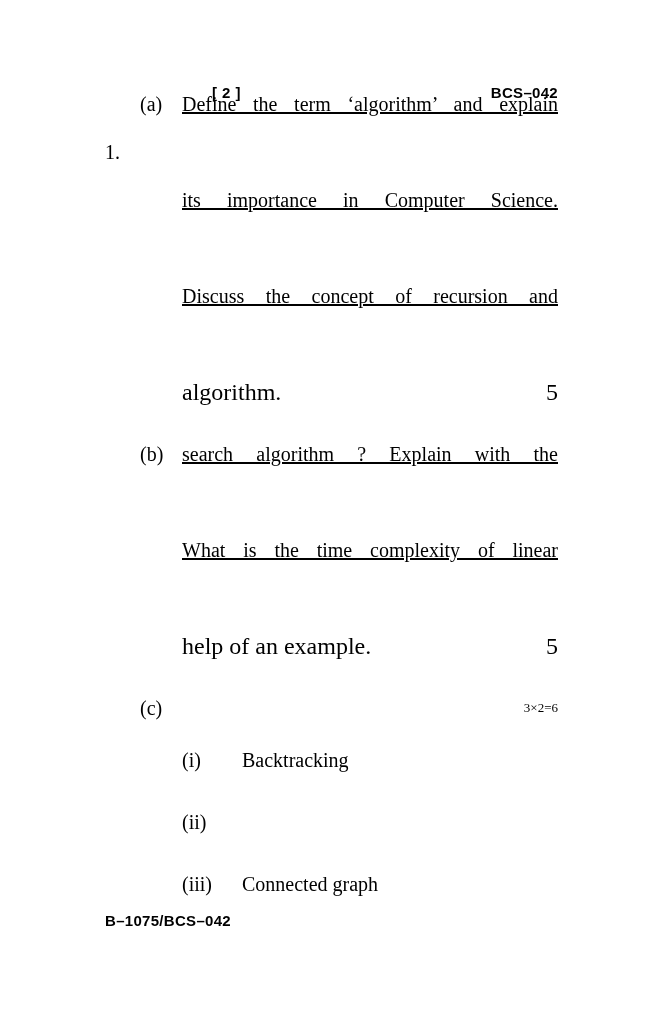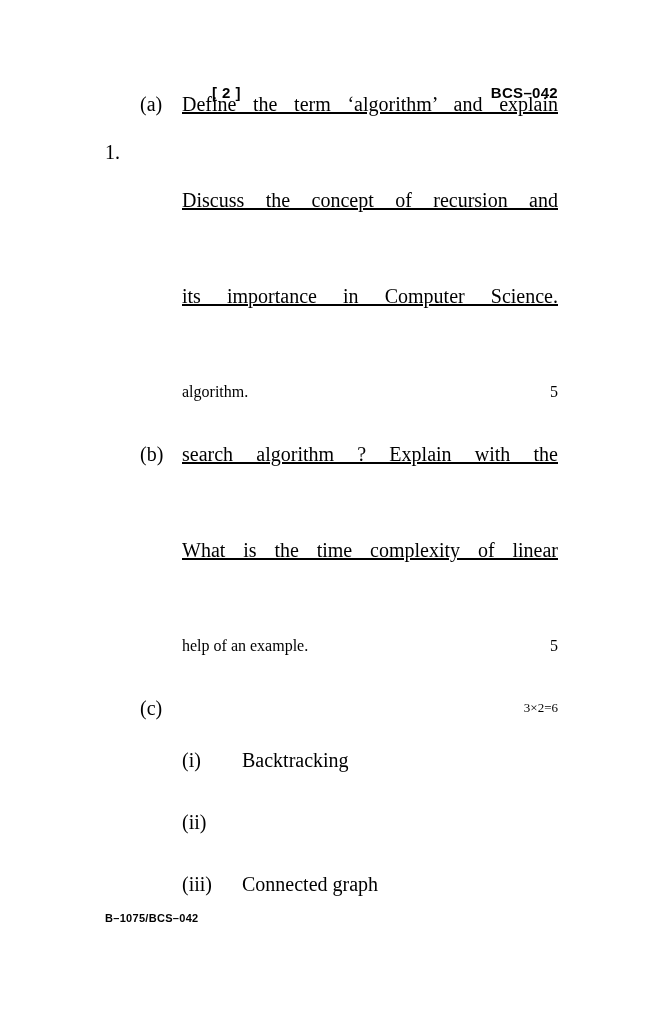--- a/index.html
+++ b/index.html
@@ -104,21 +104,21 @@
     content: "";
     display: inline-block;
     width: 100%;
   }
 
   
   .tail-line {
     display: flex;
     justify-content: space-between;
     align-items: baseline;
-    font-size: 16px;
+    font-size: 24px;
     line-height: 48px;
   }
   .tail-text { white-space: nowrap; }
   .marks { white-space: nowrap; }
 
   .single-line {
     font-size: 20px;
     line-height: 48px;
     white-space: nowrap;
   }
@@ -155,21 +155,21 @@
     white-space: nowrap;
   }
 
   
   .footer-code {
     position: absolute;
     left: 105px;
     top: 912px;
     font-family: "Liberation Sans", "DejaVu Sans", sans-serif;
     font-weight: bold;
-    font-size: 11px;
+    font-size: 15px;
     letter-spacing: 0.3px;
     white-space: nowrap;
   }
 </style>
 </head>
 <body>
 
 <div class="page">
 
   <div class="running-head">
@@ -180,22 +180,22 @@
   <div class="question-block">
 
     <div class="qnum-row">
       <span class="q-number">1.</span>
     </div>
 
     <div class="part" style="margin-top:-48px;">
       <span class="part-label">(a)</span>
       <div class="part-body">
         <div class="para">Define the term ‘algorithm’ and explain</div>
+        <div class="para">its importance in Computer Science.</div>
         <div class="para">Discuss the concept of recursion and</div>
-        <div class="para">its importance in Computer Science.</div>
         <div class="tail-line">
           <span class="tail-text">algorithm.</span>
           <span class="marks">5</span>
         </div>
       </div>
     </div>
 
     <div class="part">
       <span class="part-label">(b)</span>
       <div class="part-body">

